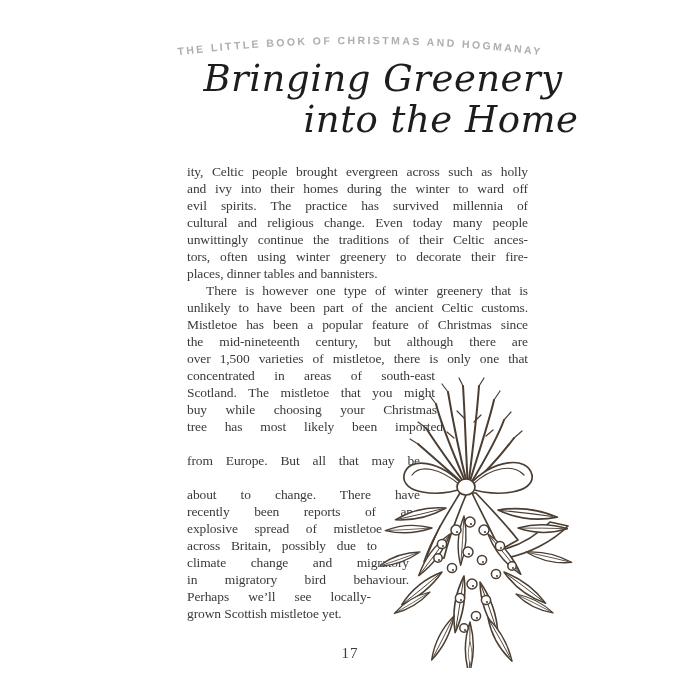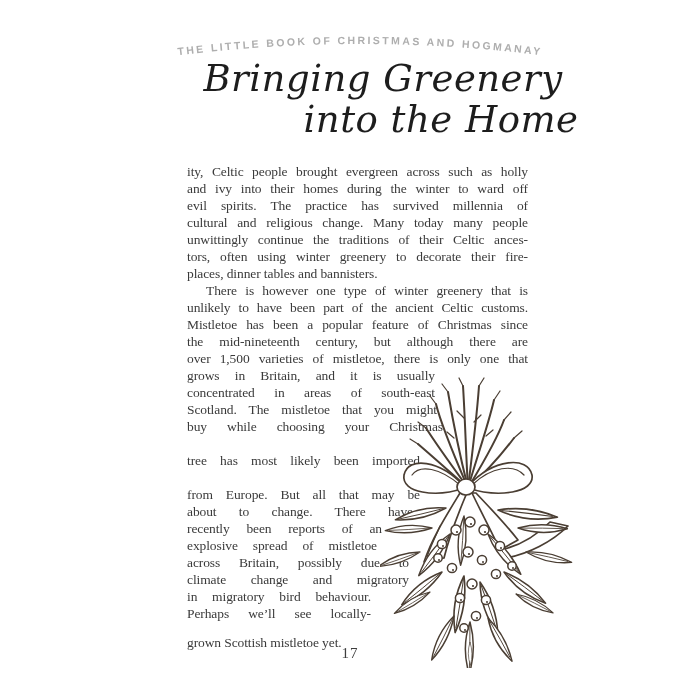--- a/index.html
+++ b/index.html
@@ -115,32 +115,31 @@
   <div class="title-block">
     <div class="title-line1">Bringing Greenery</div>
     <div class="title-line2">into the Home</div>
   </div>
 
   <div class="bodytext">
     <div class="para para1">
         <div class="tline">ity, Celtic people brought evergreen across such as holly</div>
         <div class="tline">and ivy into their homes during the winter to ward off</div>
         <div class="tline">evil spirits. The practice has survived millennia of</div>
-        <div class="tline">cultural and religious change. Many today many people</div>
+        <div class="tline">cultural and religious change. Even today many people</div>
         <div class="tline">unwittingly continue the traditions of their Celtic ances-</div>
         <div class="tline">tors, often using winter greenery to decorate their fire-</div>
         <div class="tline">places, dinner tables and bannisters.</div>
       </div>
     <div class="para para2">
         <div class="tline">There is however one type of winter greenery that is</div>
         <div class="tline">unlikely to have been part of the ancient Celtic customs.</div>
         <div class="tline">Mistletoe has been a popular feature of Christmas since</div>
         <div class="tline">the mid-nineteenth century, but although there are</div>
         <div class="tline">over 1,500 varieties of mistletoe, there is only one that</div>
-        <div class="tline">grows in Britain, and it is usually</div>
         <div class="tline">concentrated in areas of south-east</div>
         <div class="tline">Scotland. The mistletoe that you might</div>
         <div class="tline">buy while choosing your Christmas</div>
         <div class="tline">tree has most likely been imported</div>
         <div class="tline">from Europe. But all that may be</div>
         <div class="tline">about to change. There have</div>
         <div class="tline">recently been reports of an</div>
         <div class="tline">explosive spread of mistletoe</div>
         <div class="tline">across Britain, possibly due to</div>
         <div class="tline">climate change and migratory</div>

